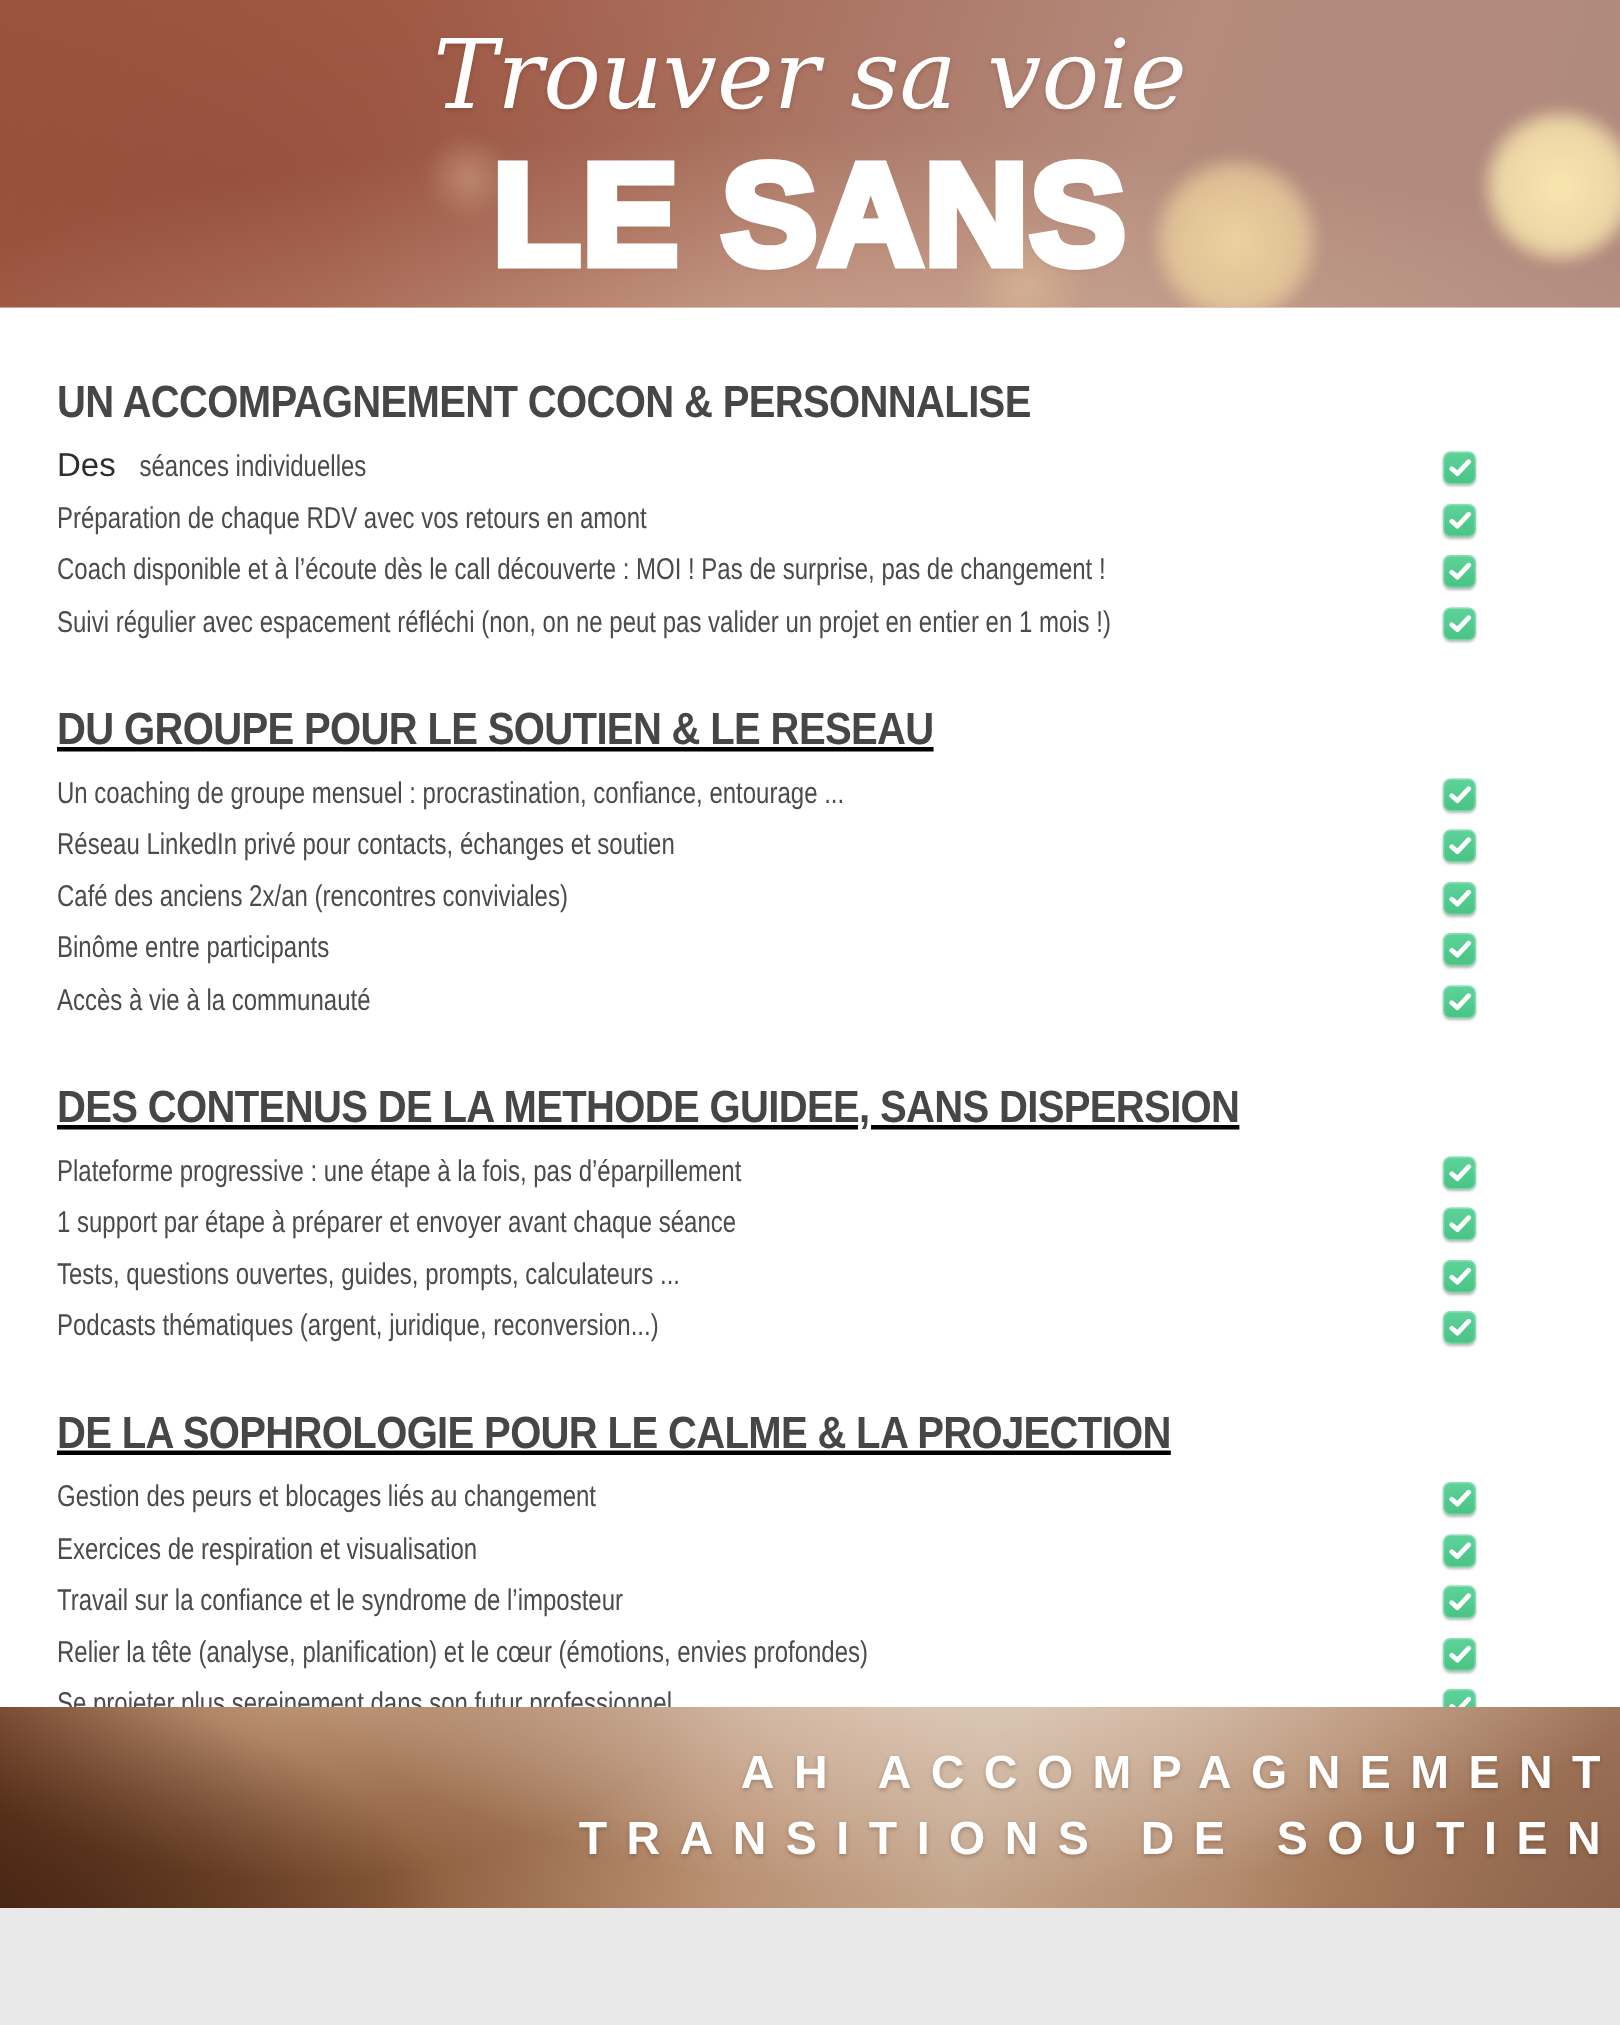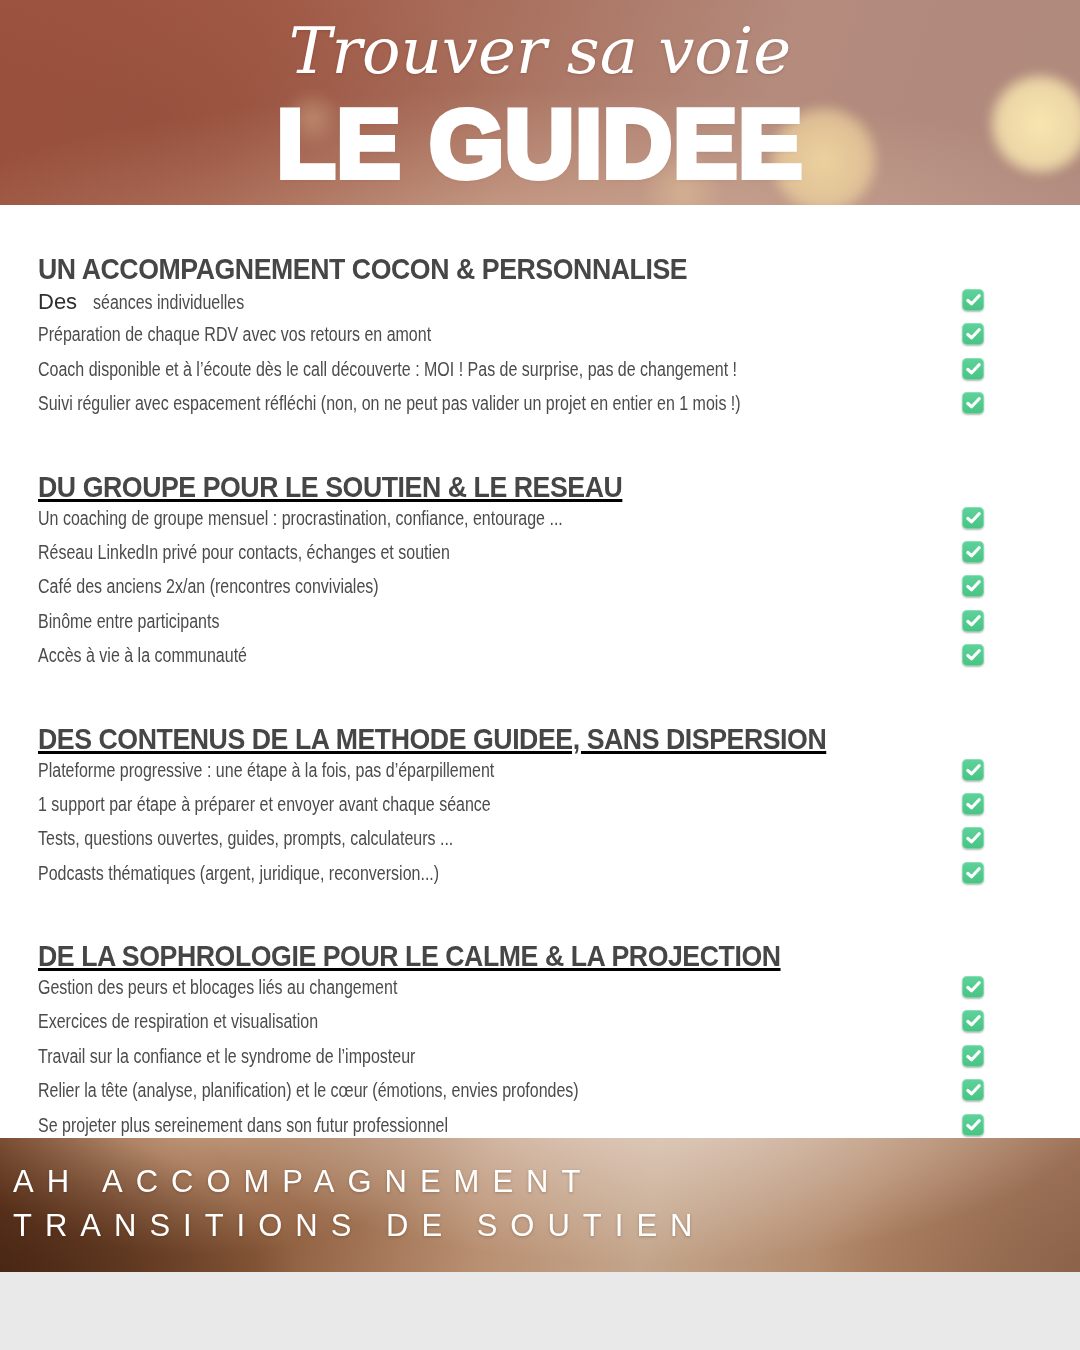--- a/index.html
+++ b/index.html
@@ -58,21 +58,21 @@
   .section-title{
     margin:0 0 5px 0;
     font-size:30px;line-height:1;
     font-weight:bold;
     color:#464646;
     letter-spacing:-0.5px;
     white-space:nowrap;
     transform:scaleX(.89);
     transform-origin:0 50%;
   }
-  .row{display:flex;align-items:flex-start;height:34.4px;gap:45px;}
+  .row{display:flex;align-items:flex-end;height:34.4px;gap:45px;}
   .row-label{flex:1 1 auto;min-width:0;white-space:nowrap;}
   .row-lead{
     display:inline-block;
     font-size:22px;color:#2e2e2e;
     margin-right:16px;
   }
   .row-text{
     display:inline-block;
     font-size:20px;color:#4b4b4b;
     letter-spacing:0;
@@ -95,42 +95,42 @@
     overflow:hidden;
     background:
       radial-gradient(ellipse 760px 300px at 60% -45%, #e6d6c9 0%, rgba(230,214,201,0) 62%),
       radial-gradient(ellipse 560px 280px at -6% 120%, #3c2010 0%, rgba(60,32,16,0) 66%),
       radial-gradient(ellipse 420px 220px at 18% -15%, #c59c7e 0%, rgba(197,156,126,0) 62%),
       radial-gradient(ellipse 480px 260px at 104% 110%, rgba(120,80,56,.55), rgba(120,80,56,0) 65%),
       linear-gradient(100deg,#6d3c22 0%,#8a5a3a 25%,#b98f71 45%,#c3a58b 60%,#ae8263 82%,#9d7258 100%);
   }
   .footer-line{
     color:#ffffff;
-    text-align:left;
-    font-weight:normal;
+    text-align:right;
+    font-weight:bold;
     font-size:31px;line-height:1.1;
     letter-spacing:13px;
     text-indent:13px;
     text-shadow:0 1px 3px rgba(70,35,18,.3);
   }
   .footer-line.l1{margin-top:27px;}
   .footer-line.l2{margin-top:10px;}
 </style>
 </head>
 <body>
 
 <div class="page">
 
   <header class="hero">
     <span class="bokeh b3"></span>
     <span class="bokeh b4"></span>
     <span class="bokeh b1"></span>
     <span class="bokeh b2"></span>
     <div class="hero-script">Trouver sa voie</div>
-    <div class="hero-main">LE GUIDEE</div>
+    <div class="hero-main">LE SANS</div>
   </header>
 
   <main class="content">
   <section class="section">
     <h2 class="section-title">UN ACCOMPAGNEMENT COCON &amp; PERSONNALISE</h2>
     <div class="rows">
   <div class="row">
     <div class="row-label"><span class="row-lead">Des</span><span class="row-text">séances individuelles</span></div>
     <span class="check">
       <svg width="15" height="12" viewBox="0 0 16 12" aria-hidden="true">

